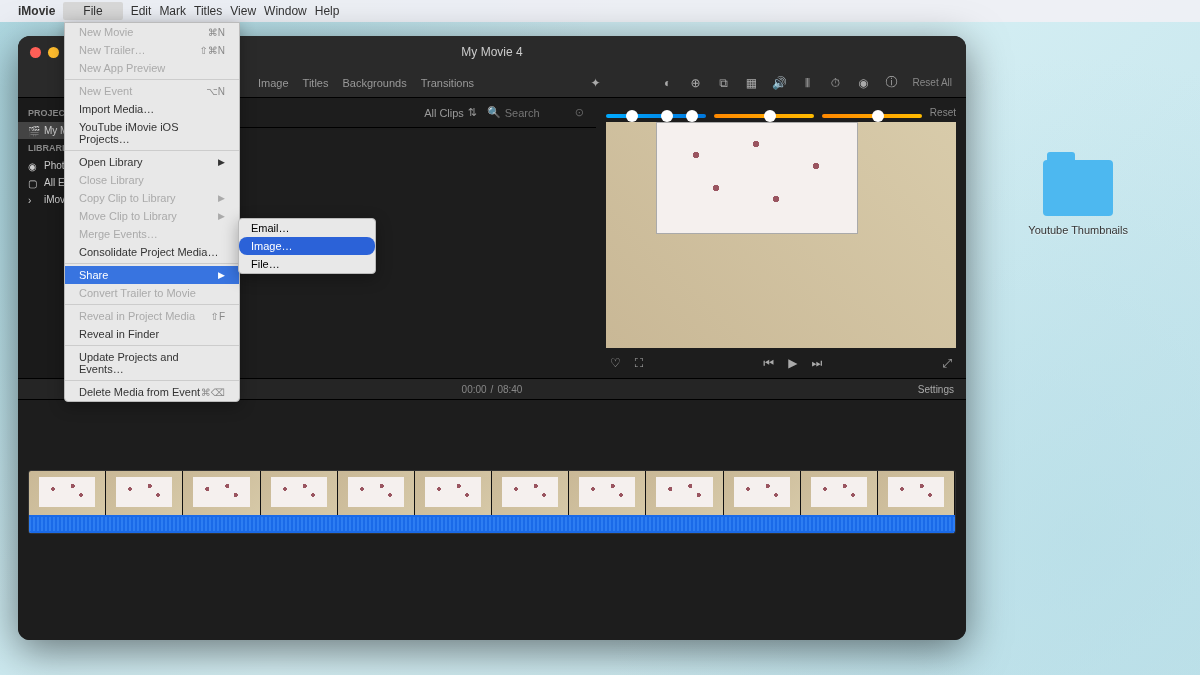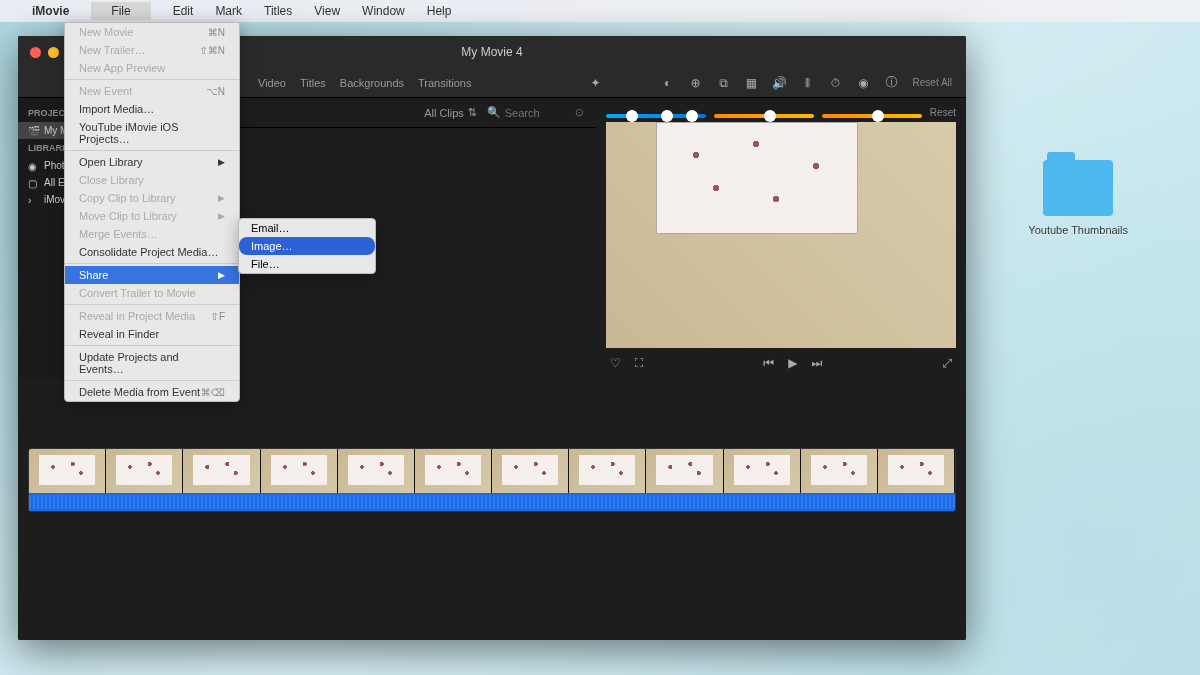--- a/index.html
+++ b/index.html
@@ -1,36 +1,36 @@
 <!DOCTYPE html>
 <html><head>
 <meta charset="utf-8">
 <style>
 * { margin: 0; padding: 0; box-sizing: border-box; font-family: -apple-system, BlinkMacSystemFont, "Helvetica Neue", sans-serif; }
 body { width: 1200px; height: 675px; background: linear-gradient(135deg, #b8dce5 0%, #d4eef3 50%, #c0e2ea 100%); position: relative; overflow: hidden; }
 .desk-bg { position: absolute; inset: 0; background: radial-gradient(circle at 10% 20%, rgba(160,210,220,0.6) 0%, transparent 40%), radial-gradient(circle at 90% 80%, rgba(180,220,230,0.6) 0%, transparent 40%); }
-.menubar { position: absolute; top: 0; left: 0; right: 0; height: 22px; background: rgba(240,240,245,0.92); display: flex; align-items: center; padding: 0 10px; font-size: 12px; color: #333; gap: 22px; }
+.menubar { position: absolute; top: 0; left: 0; right: 0; height: 22px; background: rgba(240,240,245,0.92); display: flex; align-items: center; padding: 0 10px; font-size: 12px; color: #333; gap: 8px; }
 .menubar .apple { font-size: 13px; }
 .menubar .app-name { font-weight: 600; }
 .menubar .menu-item { cursor: default; }
 .menubar .menu-item.open { background: #d8d8d8; padding: 2px 20px; border-radius: 2px; }
 
 .file-menu { position: absolute; top: 22px; left: 64px; width: 176px; background: #e8e8e8; border: 1px solid #bbb; border-radius: 0 0 4px 4px; box-shadow: 0 4px 16px rgba(0,0,0,0.3); font-size: 11px; color: #333; z-index: 100; }
 .file-menu .row { padding: 3px 14px; display: flex; justify-content: space-between; align-items: center; cursor: default; }
 .file-menu .row.disabled { color: #aaa; }
 .file-menu .row.highlight { background: #3874e0; color: #fff; }
 .file-menu .sep { height: 1px; background: #ccc; margin: 2px 0; }
 .file-menu .shortcut { color: #888; font-size: 10px; }
 .file-menu .arrow { font-size: 9px; }
 
 .submenu { position: absolute; top: 218px; left: 238px; width: 138px; background: #e8e8e8; border: 1px solid #bbb; border-radius: 4px; box-shadow: 0 4px 16px rgba(0,0,0,0.3); font-size: 11px; z-index: 101; }
 .submenu .row { padding: 3px 12px; cursor: default; }
 .submenu .row.selected { background: #2b62d8; color: #fff; border-radius: 8px; }
 
-.app-window { position: absolute; top: 36px; left: 18px; width: 948px; height: 604px; background: #1d1d1d; border-radius: 2px; box-shadow: 0 10px 40px rgba(0,0,0,0.5); overflow: hidden; display: flex; flex-direction: column; }
+.app-window { position: absolute; top: 36px; left: 18px; width: 948px; height: 604px; background: #1d1d1d; border-radius: 12px; box-shadow: 0 10px 40px rgba(0,0,0,0.5); overflow: hidden; display: flex; flex-direction: column; }
 .titlebar { height: 32px; background: #2a2a2a; display: flex; align-items: center; position: relative; }
 .traffic { display: flex; gap: 7px; padding-left: 12px; }
 .traffic span { width: 11px; height: 11px; border-radius: 50%; }
 .traffic .r { background: #ff5f57; } .traffic .y { background: #febc2e; } .traffic .g { background: #28c840; }
 .wtitle { position: absolute; left: 50%; transform: translateX(-50%); color: #ccc; font-size: 12px; font-weight: 500; }
 
 .topbar { height: 30px; background: #2a2a2a; border-bottom: 1px solid #000; display: flex; align-items: center; font-size: 11px; color: #999; }
 .topbar .tabs { display: flex; gap: 14px; padding-left: 240px; }
 .topbar .right-icons { margin-left: auto; display: flex; gap: 14px; padding-right: 14px; align-items: center; }
 .topbar .right-icons .ico { width: 14px; height: 14px; display: flex; align-items: center; justify-content: center; color: #aaa; font-size: 12px; }
@@ -182,21 +182,21 @@
     <div class="traffic">
       <span class="r"></span>
       <span class="y"></span>
       <span class="g"></span>
     </div>
     <div class="wtitle">My Movie 4</div>
   </div>
 
   <div class="topbar">
     <div class="tabs">
-      <span>Video</span>
+      <span>Image</span>
       <span>Titles</span>
       <span>Backgrounds</span>
       <span>Transitions</span>
     </div>
     <div class="right-icons">
       <span class="ico">✦</span>
       <span style="width:30px"></span>
       <span class="ico">◐</span>
       <span class="ico">⊕</span>
       <span class="ico">⧉</span>
@@ -271,20 +271,26 @@
         <div class="spacer"></div>
         <span>⏮</span>
         <span>▶</span>
         <span>⏭</span>
         <div class="spacer"></div>
         <span>⤢</span>
       </div>
     </div>
   </div>
 
+  <div class="time-row">
+    <span>00:00</span>
+    <span style="margin:0 4px">/</span>
+    <span>08:40</span>
+    <span class="settings">Settings</span>
+  </div>
 
   <div class="timeline-area">
     <div class="clip-row">
       <div class="thumb"></div>
       <div class="thumb"></div>
       <div class="thumb"></div>
       <div class="thumb"></div>
       <div class="thumb"></div>
       <div class="thumb"></div>
       <div class="thumb"></div>

